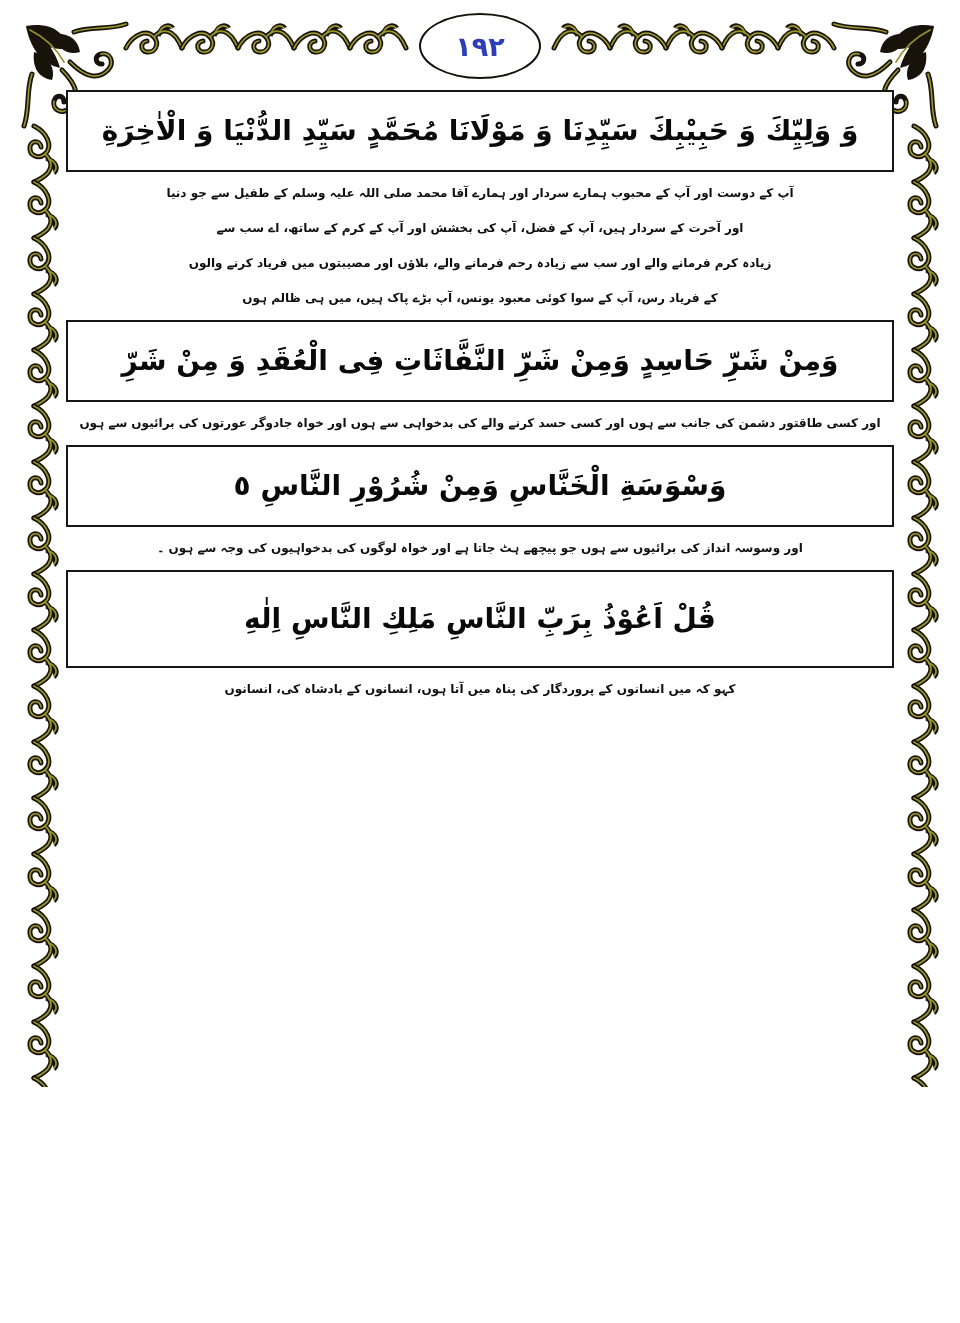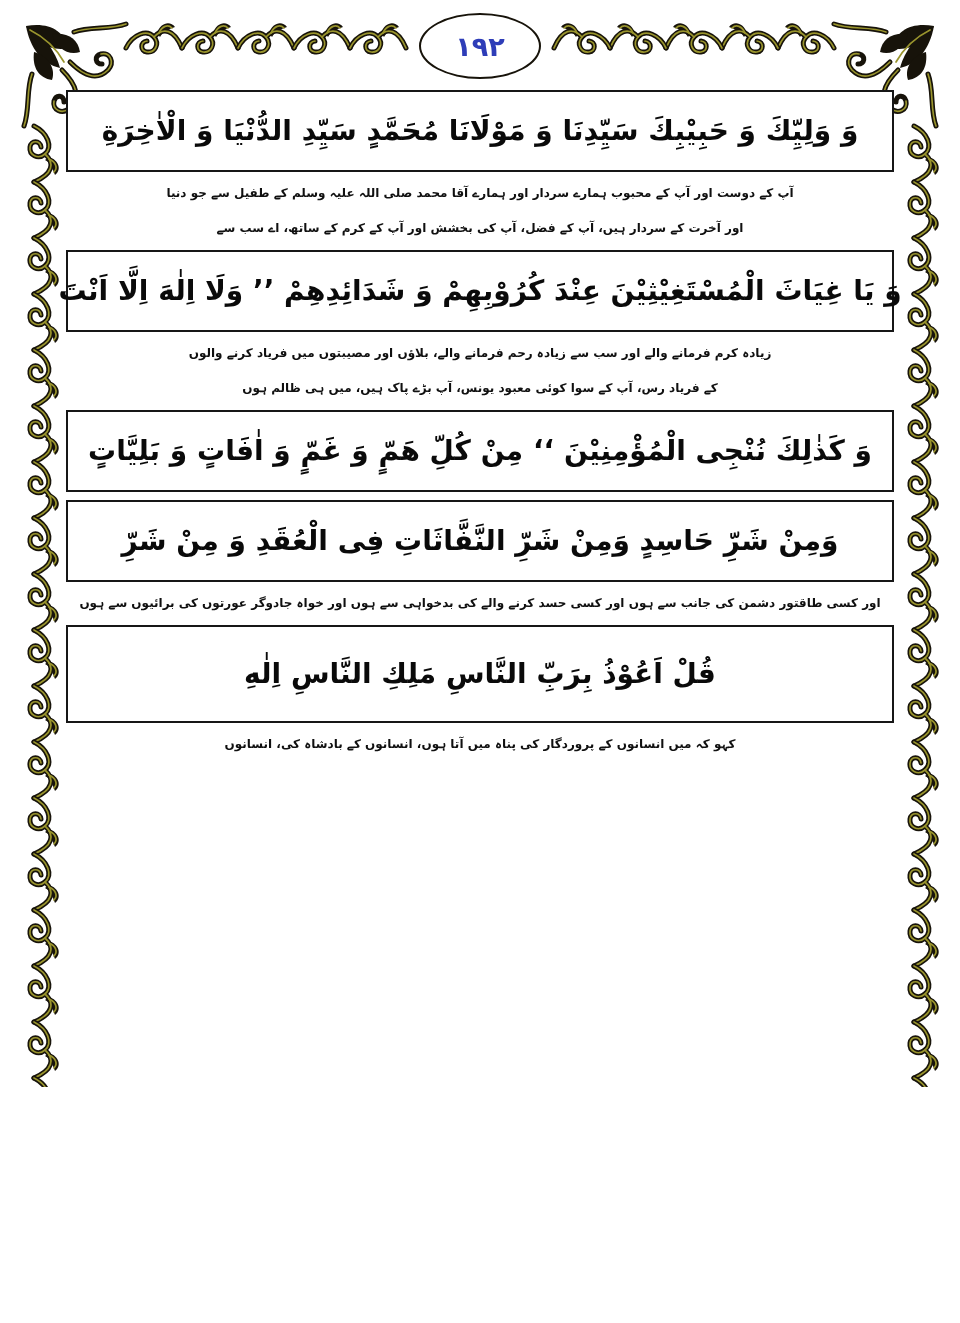--- a/index.html
+++ b/index.html
@@ -187,45 +187,43 @@
         <p class="arabic">وَ وَلِيِّكَ وَ حَبِيْبِكَ سَيِّدِنَا وَ مَوْلَانَا مُحَمَّدٍ سَيِّدِ الدُّنْيَا وَ الْاٰخِرَةِ</p>
       </div>
       <p class="urdu">آپ کے دوست اور آپ کے محبوب ہمارے سردار اور ہمارے آقا محمد صلی اللہ علیہ وسلم کے طفیل سے جو دنیا</p>
     </section>
 
     <section class="section">
       <p class="urdu">اور آخرت کے سردار ہیں، آپ کے فضل، آپ کی بخشش اور آپ کے کرم کے ساتھ، اے سب سے</p>
     </section>
 
     <section class="section">
-      <div class="arabic-box">
-        <p class="arabic">وَ يَا غِيَاثَ الْمُسْتَغِيْثِيْنَ عِنْدَ كُرُوْبِهِمْ وَ شَدَائِدِهِمْ ’’ وَلَا اِلٰهَ اِلَّا اَنْتَ</p>
-      </div>
       <p class="urdu">زیادہ کرم فرمانے والے اور سب سے زیادہ رحم فرمانے والے، بلاؤں اور مصیبتوں میں فریاد کرنے والوں</p>
     </section>
 
     <section class="section">
       <p class="urdu">کے فریاد رس، آپ کے سوا کوئی معبود یونس، آپ بڑے پاک ہیں، میں ہی ظالم ہوں</p>
     </section>
 
     <section class="section">
-      <div class="arabic-box">
-        <p class="arabic">وَ كَذٰلِكَ نُنْجِی الْمُؤْمِنِيْنَ ‘‘ مِنْ كُلِّ هَمٍّ وَ غَمٍّ وَ اٰفَاتٍ وَ بَلِيَّاتٍ</p>
-      </div>
     </section>
 
 
     <section class="section">
       <div class="arabic-box">
         <p class="arabic">وَمِنْ شَرِّ حَاسِدٍ وَمِنْ شَرِّ النَّفَّاثَاتِ فِی الْعُقَدِ وَ مِنْ شَرِّ</p>
       </div>
       <p class="urdu">اور کسی طاقتور دشمن کی جانب سے ہوں اور کسی حسد کرنے والے کی بدخواہی سے ہوں اور خواہ جادوگر عورتوں کی برائیوں سے ہوں</p>
     </section>
 
     <section class="section">
+      <div class="arabic-box">
+        <p class="arabic">وَسْوَسَةِ الْخَنَّاسِ وَمِنْ شُرُوْرِ النَّاسِ ٥</p>
+      </div>
+      <p class="urdu">اور وسوسہ انداز کی برائیوں سے ہوں جو پیچھے ہٹ جاتا ہے اور خواہ لوگوں کی بدخواہیوں کی وجہ سے ہوں ۔</p>
     </section>
 
     <section class="section">
       <div class="arabic-box">
         <p class="arabic">قُلْ اَعُوْذُ بِرَبِّ النَّاسِ مَلِكِ النَّاسِ اِلٰهِ</p>
       </div>
       <p class="urdu">کہو کہ میں انسانوں کے پروردگار کی پناہ میں آتا ہوں، انسانوں کے بادشاہ کی، انسانوں</p>
     </section>
   </div>
 

